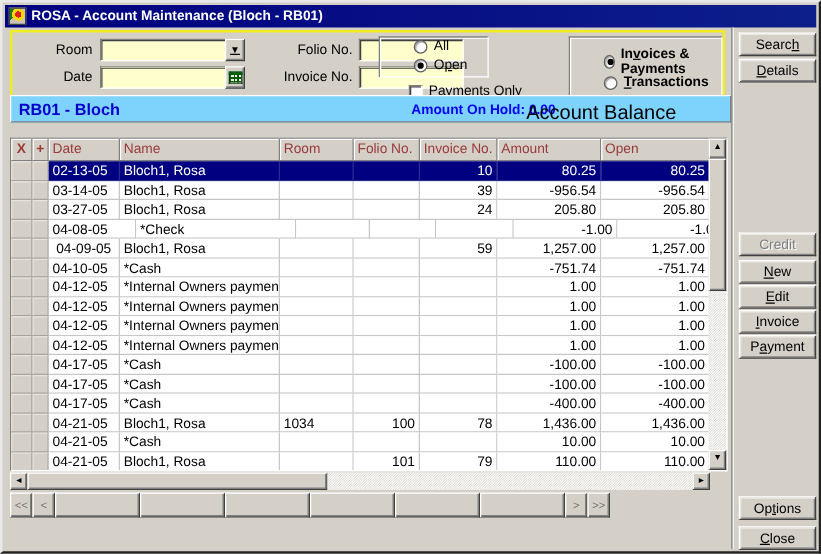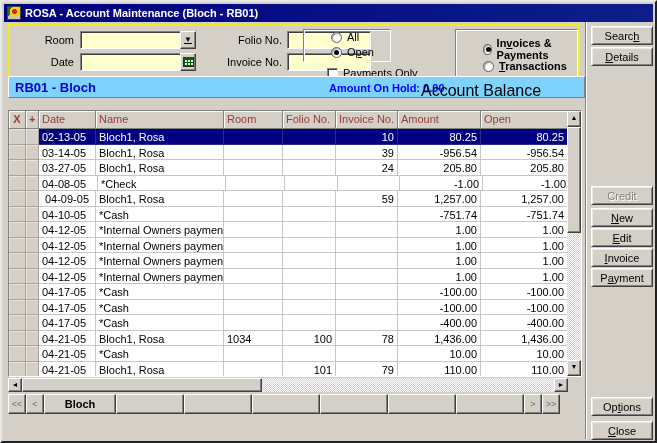--- a/index.html
+++ b/index.html
@@ -224,21 +224,21 @@
             <div class="gcell" style="width: 128px; flex: 0 0 auto;">Bloch1, Rosa</div>
             <div class="gcell" style="width: 59px; flex: 0 0 auto;"></div>
             <div class="gcell r" style="width: 53px; flex: 0 0 auto;"></div>
             <div class="gcell r" style="width: 62px; flex: 0 0 auto;">24</div>
             <div class="gcell r" style="width: 83px; flex: 0 0 auto;">205.80</div>
             <div class="gcell r" style="width: 87px; flex: 0 0 auto;">205.80</div>
           </div>
           <div class="grow">
             <div class="gcell ind" style="width: 17px; flex: 0 0 auto;"></div>
             <div class="gcell ind" style="width: 13px; flex: 0 0 auto;"></div>
-            <div class="gcell" style="width: 59px; flex: 0 0 auto;">04-08-05</div>
+            <div class="gcell" style="width: 70px; flex: 0 0 auto;">04-08-05</div>
             <div class="gcell" style="width: 128px; flex: 0 0 auto;">*Check</div>
             <div class="gcell" style="width: 59px; flex: 0 0 auto;"></div>
             <div class="gcell r" style="width: 53px; flex: 0 0 auto;"></div>
             <div class="gcell r" style="width: 62px; flex: 0 0 auto;"></div>
             <div class="gcell r" style="width: 83px; flex: 0 0 auto;">-1.00</div>
             <div class="gcell r" style="width: 87px; flex: 0 0 auto;">-1.00</div>
           </div>
           <div class="grow">
             <div class="gcell ind" style="width: 17px; flex: 0 0 auto;"></div>
             <div class="gcell ind" style="width: 13px; flex: 0 0 auto;"></div>
@@ -385,21 +385,20 @@
     <span class="sbtn left">◄</span>
     <span class="thumb"></span>
     <span class="track checker"></span>
     <span class="sbtn right">►</span>
   </div>
 
   <div class="tabstrip">
     <span class="navbtn">&lt;&lt;</span>
     <span class="navbtn">&lt;</span>
     <span id="tabs-holder" style="display:flex">
-        <span class="tab active" style="width: 72px;">Bloch</span>
         <span class="tab" style="width: 68px;"></span>
         <span class="tab" style="width: 68px;"></span>
         <span class="tab" style="width: 68px;"></span>
         <span class="tab" style="width: 68px;"></span>
         <span class="tab" style="width: 68px;"></span>
         <span class="tab" style="width: 68px;"></span>
       </span>
     <span class="navbtn">&gt;</span>
     <span class="navbtn">&gt;&gt;</span>
   </div>

